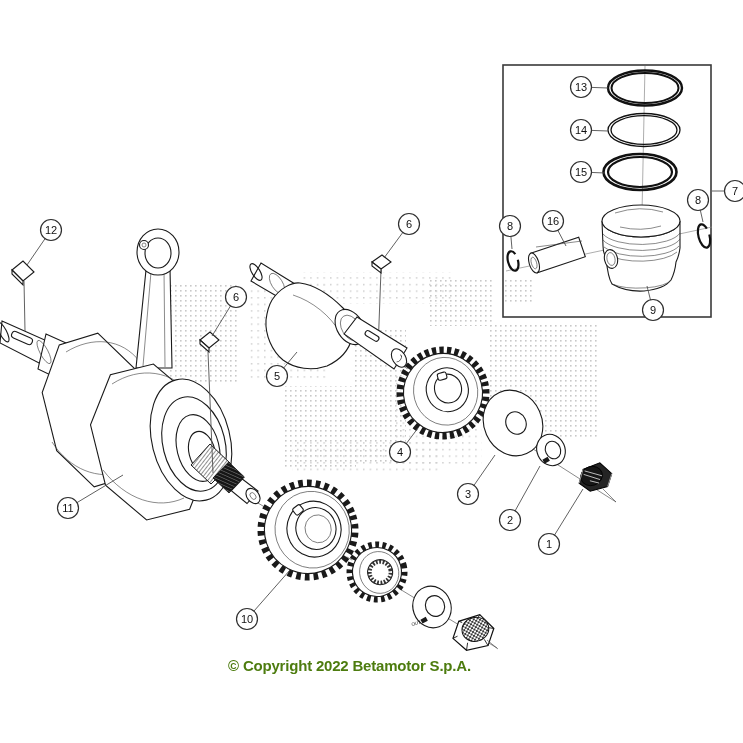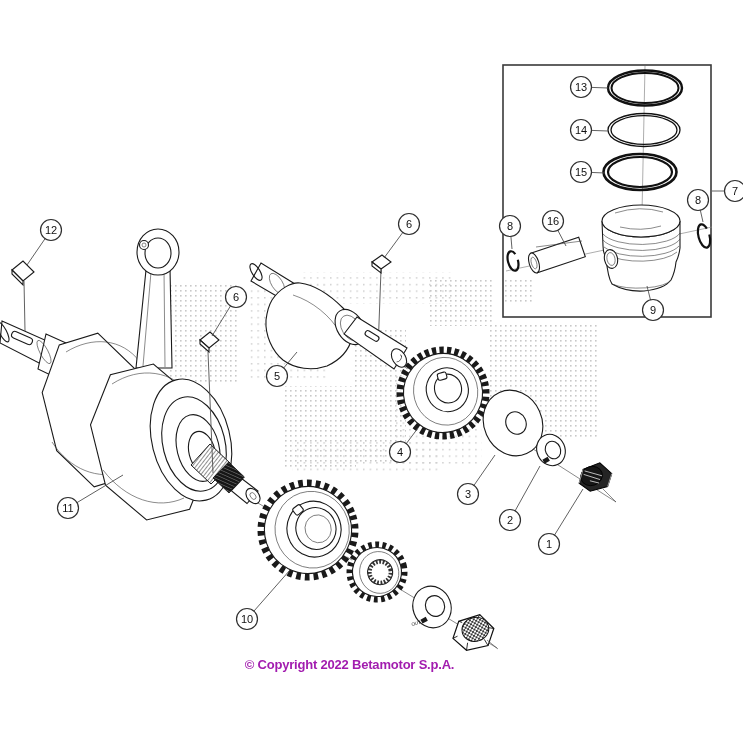--- a/index.html
+++ b/index.html
@@ -8,21 +8,21 @@
   #drawing{position:absolute;left:0;top:0;}
   .leader{stroke:#4f4f4f;stroke-width:0.9;fill:none;}
   .callout-circle{fill:#ffffff;stroke:#2f2f2f;stroke-width:1.2;}
   .callout-num{font:11px "Liberation Sans",sans-serif;text-anchor:middle;fill:#111;}
   .ln{stroke:#1a1a1a;stroke-width:1.1;fill:none;}
   .lnw{stroke:#1a1a1a;stroke-width:1.1;fill:#ffffff;}
   .thin{stroke:#3d3d3d;stroke-width:0.6;fill:none;}
   .ctr{stroke:#8a8a8a;stroke-width:0.7;fill:none;}
   .wm{opacity:0.42;}
   #copyright{position:absolute;left:0;right:44px;top:657px;text-align:center;
-             font-size:13px;font-weight:700;letter-spacing:-0.2px;color:#a21caf;}
+             font-size:15px;font-weight:700;letter-spacing:-0.2px;color:#4d7c0f;}
   .out-mark{font:4.5px "Liberation Sans",sans-serif;fill:#111;}
 </style>
 </head>
 <body>
 
 <div id="stage">
 <svg id="drawing" width="743" height="743" viewBox="0 0 743 743">
   <defs>
     <pattern id="dots" width="5" height="5" patternUnits="userSpaceOnUse">
       <rect width="1.6" height="1.6" fill="#7d7d7d"></rect>

